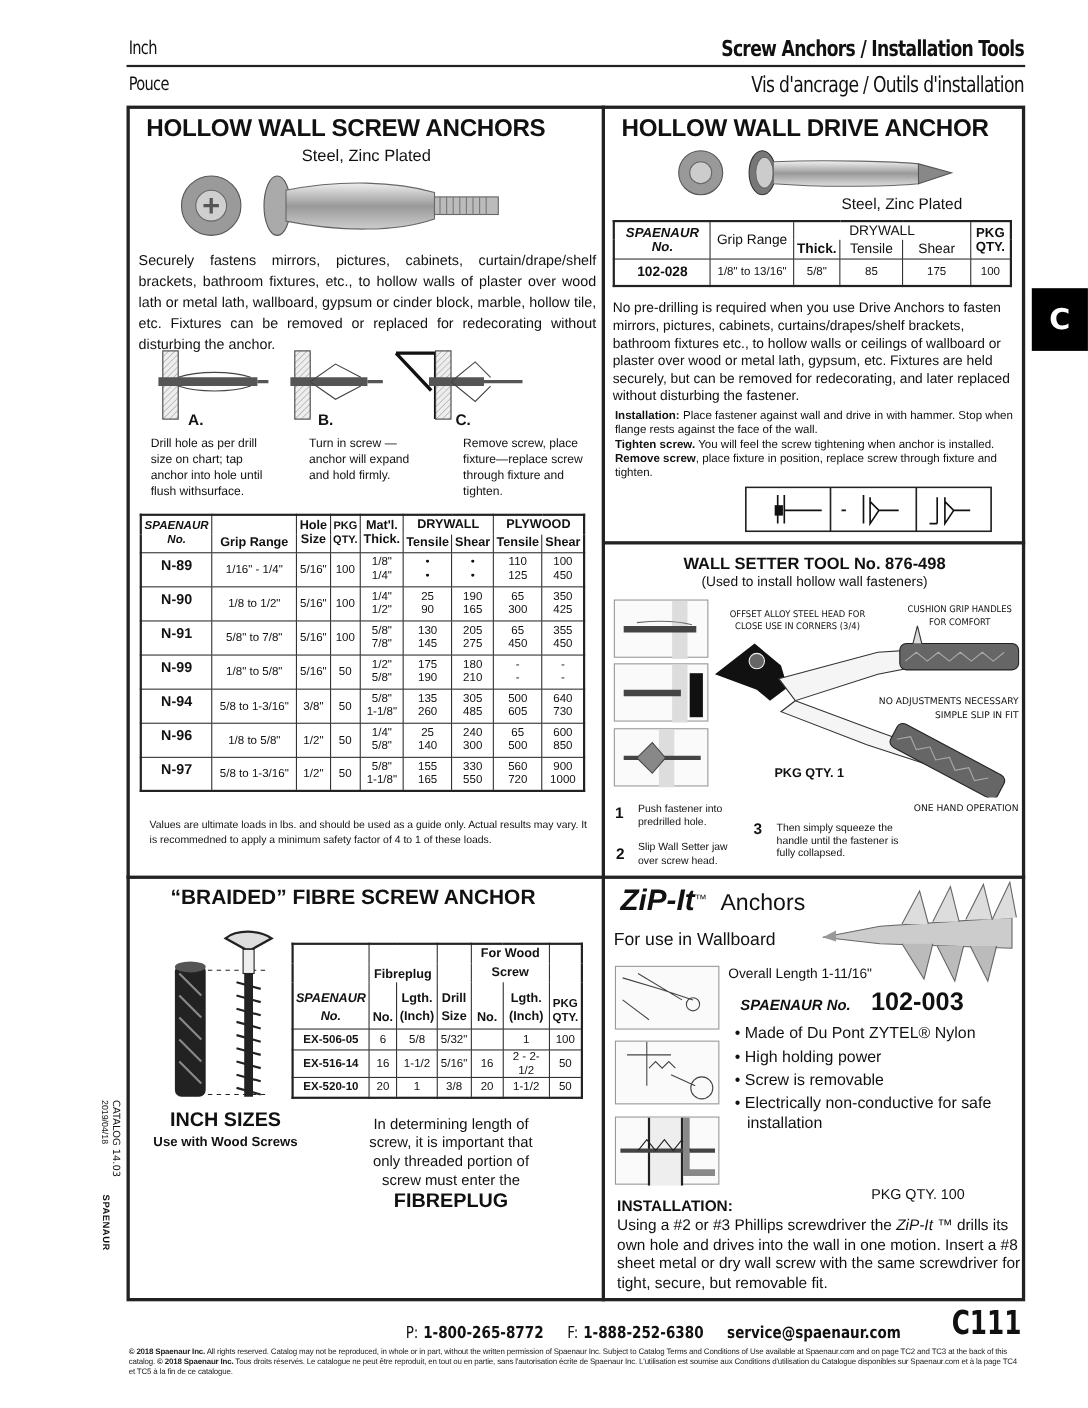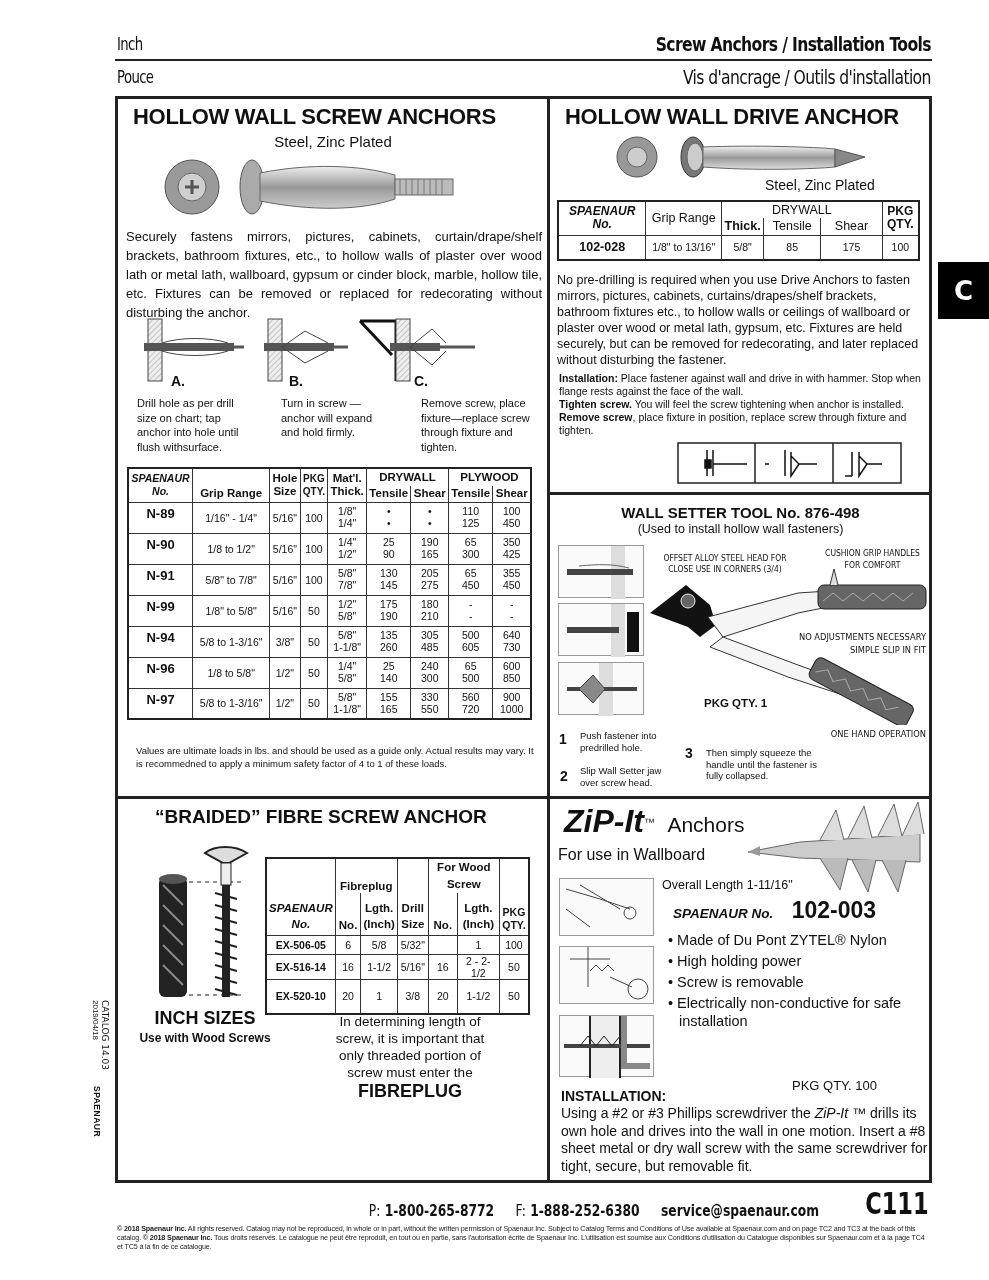--- a/index.html
+++ b/index.html
@@ -513,41 +513,41 @@
         </tr>
         <tr style="height: 19px;">
           <td style="font-size:10.5px;font-weight:bold;font-size:10.5px;">EX-516-14</td>
           <td style="font-size:10.5px;">16</td>
           <td style="font-size:10.5px;">1-1/2</td>
           <td style="font-size:10.5px;">5/16"</td>
           <td style="font-size:10.5px;">16</td>
           <td style="font-size:10.5px;">2 - 2-1/2</td>
           <td style="font-size:10.5px;">50</td>
         </tr>
-        <tr style="height: 35px;">
+        <tr style="height: 19px;">
           <td style="font-size:10.5px;font-weight:bold;font-size:10.5px;">EX-520-10</td>
           <td style="font-size:10.5px;">20</td>
           <td style="font-size:10.5px;">1</td>
           <td style="font-size:10.5px;">3/8</td>
           <td style="font-size:10.5px;">20</td>
           <td style="font-size:10.5px;">1-1/2</td>
           <td style="font-size:10.5px;">50</td>
         </tr>
       </tbody>
   </table>
 
   <div class="abs center" style="left:130px; width:150px; top:1008px; font-weight:bold; font-size:18px;">INCH SIZES</div>
   <div class="abs center" style="left:125px; width:160px; top:1031px; font-weight:bold; font-size:12px;">Use with Wood Screws</div>
   <div class="abs center" style="left:325px; width:170px; top:1013px; font-size:13.5px; line-height:17px;">In determining length of screw, it is important that only threaded portion of screw must enter the</div>
   <div class="abs center" style="left:325px; width:170px; top:1081px; font-weight:bold; font-size:18px;">FIBREPLUG</div>
 </section>
 
 <section>
   <div class="abs" style="left:564px; top:803px; white-space:nowrap;">
-    <span style="font-weight:bold; font-style:italic; font-size:32px;text-align:center;">ZiP-It</span><sup style="font-style:italic; font-size:11px;">™</sup>
+    <span style="font-weight:bold; font-style:italic; font-size:27px;text-align:center;">ZiP-It</span><sup style="font-style:italic; font-size:11px;">™</sup>
     <span style="font-size:21px; margin-left:8px;">Anchors</span>
   </div>
   <svg class="abs" style="left:740px; top:800px;" width="190" height="95">
     <path d="M8 52 L60 42 L180 34 L180 62 L60 58 Z" fill="#ccc" stroke="#666"></path>
     <path d="M8 52 L20 46 L20 56 Z" fill="#999"></path>
     <path d="M80 40 L96 10 L104 40 M108 38 L124 6 L132 38 M138 36 L154 4 L162 36 M162 36 L178 2 L184 34" fill="#ddd" stroke="#666"></path>
     <path d="M80 58 L100 90 L108 58 M112 60 L128 92 L136 60 M142 60 L158 92 L166 60" fill="#bbb" stroke="#666"></path>
   </svg>
   <div class="abs" style="left:558px; top:846px; font-size:16px;">For use in Wallboard</div>
 

